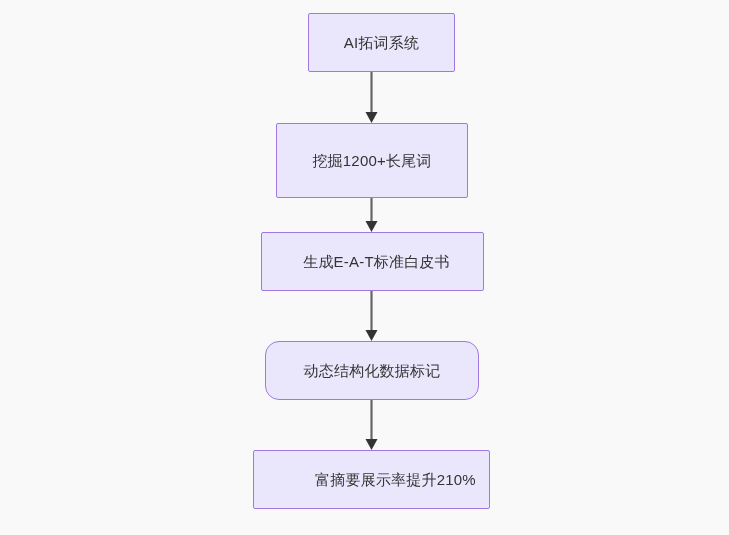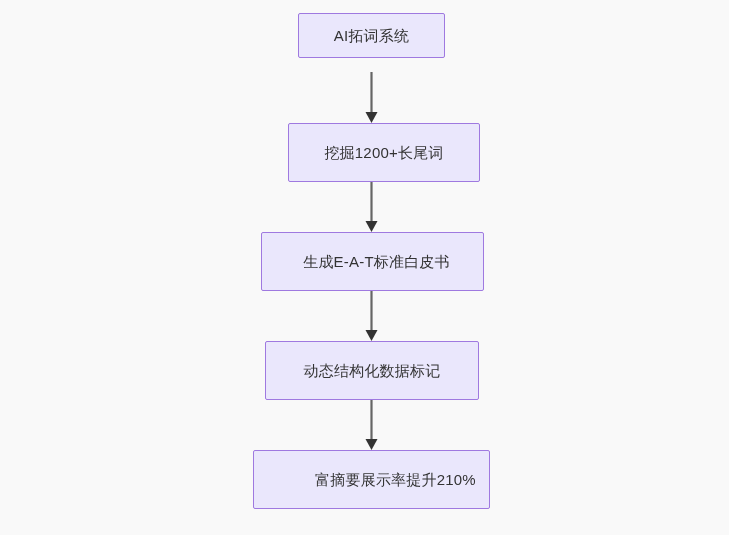--- a/index.html
+++ b/index.html
@@ -70,33 +70,33 @@
     </svg>
   </div>
 
   <div class="edge" style="left:352px; top:400px;">
     <svg width="40" height="51" viewBox="0 0 40 51">
       <line x1="19.5" y1="0" x2="19.5" y2="42" stroke="#666666" stroke-width="2.2"></line>
       <polygon points="19.5,50 13.5,39 25.5,39" fill="#333333"></polygon>
     </svg>
   </div>
 
-  <div class="node" style="left:298px; top:13px; width:147px; height:45px;">
+  <div class="node" style="left:308px; top:13px; width:147px; height:59px;">
     <span class="node-label">AI拓词系统</span>
   </div>
 
-  <div class="node" style="left:288px; top:123px; width:192px; height:59px;">
+  <div class="node" style="left:276px; top:123px; width:192px; height:75px;">
     <span class="node-label">挖掘1200+长尾词</span>
   </div>
 
   <div class="node" style="left:261px; top:232px; width:223px; height:59px;padding-left:8px;">
     <span class="node-label">生成E-A-T标准白皮书</span>
   </div>
 
-  <div class="node" style="left:265px; top:341px; width:214px; height:59px;">
+  <div class="node" style="left:265px; top:341px; width:214px; height:59px;border-radius:14px;">
     <span class="node-label">动态结构化数据标记</span>
   </div>
 
   <div class="node" style="left:253px; top:450px; width:237px; height:59px;padding-left:48px;">
     <span class="node-label">富摘要展示率提升210%</span>
   </div>
 
 </div>
 
 </body></html>

